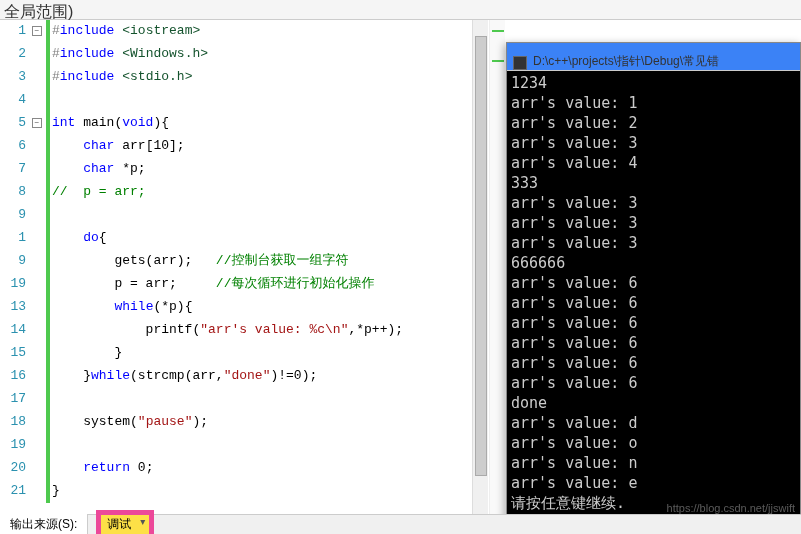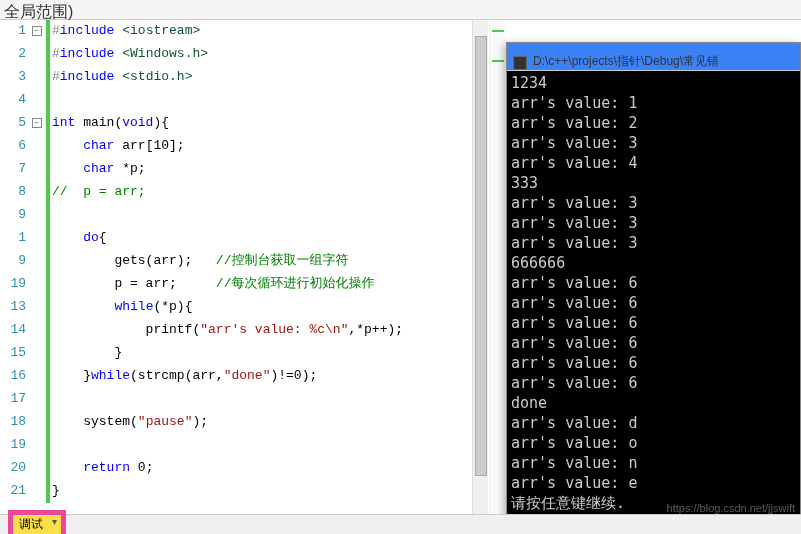--- a/index.html
+++ b/index.html
@@ -267,16 +267,17 @@
 arr's value: 6
 done
 arr's value: d
 arr's value: o
 arr's value: n
 arr's value: e
 请按任意键继续.</div>
 </div>
 
 <div class="bottom-bar">
+  <div class="tab-item">输出来源(S):</div>
   <div class="dropdown">调试</div>
 </div>
 
 <div class="watermark">https://blog.csdn.net/jjswift</div>
 
 </body></html>

